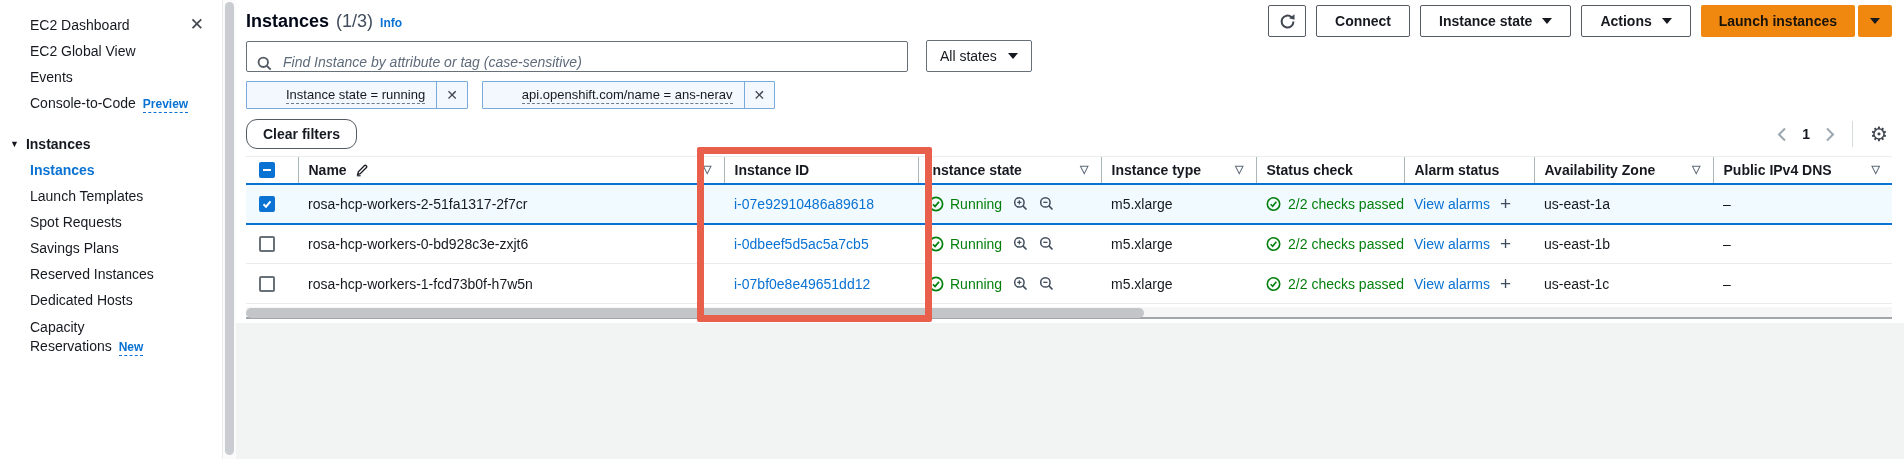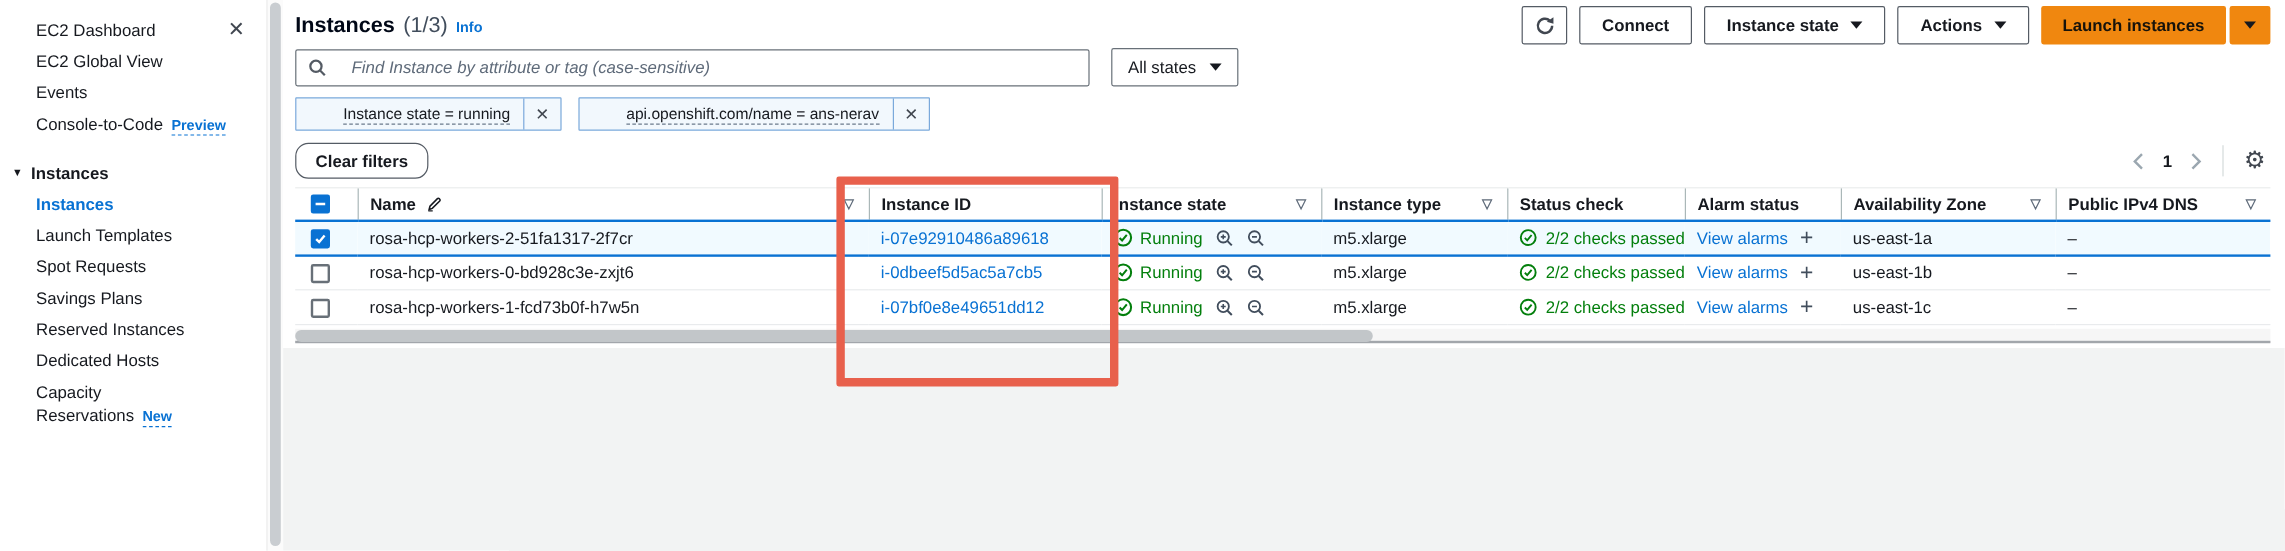--- a/index.html
+++ b/index.html
@@ -40,21 +40,21 @@
          font-size:14px; font-weight:700; color:#16191f; padding:0 18px; display:inline-flex;
          align-items:center; gap:10px; cursor:pointer;justify-content:flex-end; }
   .icon-btn { width:38px; padding:0; justify-content:center; }
   .caret-down { width:0; height:0; border-left:5px solid transparent; border-right:5px solid transparent; border-top:6px solid #16191f; display:inline-block; }
   .launch-group { display:flex; gap:3px; }
   .btn-launch { background:#f0870f; border:none; color:#17130b; }
   .btn-launch-caret { background:#f0870f; border:none; width:34px; padding:0; justify-content:center; }
 
   .search-row { display:flex; gap:18px; margin-top:3px; align-items:center; }
   .search-box { width:662px; height:31px; border:1px solid #687078; border-radius:2px; background:#fff;
-                display:flex; align-items:center; gap:19px; padding:0 10px; }
+                display:flex; align-items:flex-end; gap:9px; padding:0 10px; }
   .search-box input { border:none; outline:none; flex:1; font-family:inherit; font-size:14px; background:transparent; color:#16191f; }
   .search-box input::placeholder { font-style:italic; color:#5f6b7a; }
   .select-btn { height:32px; border:1px solid #687078; border-radius:2px; background:#fff; font-family:inherit;
                 font-size:14px; color:#16191f; padding:0 13px; display:inline-flex; align-items:center; gap:11px; cursor:pointer; }
 
   .chips-row { display:flex; gap:14px; margin-top:9px; }
   .chip { display:flex; align-items:stretch; height:28px; background:#f2f8fd; border:1px solid #7aa9db; border-radius:1px; }
   .chip-label { display:flex; align-items:center; padding:0 11px; font-size:13px; color:#16191f; }
   .chip-label span { border-bottom:1px dashed #6b7a8c; padding-bottom:1px;margin-left:28px; }
   .chip-x { border-left:1px solid #7aa9db; display:flex; align-items:center; padding:0 9px; color:#414750; font-size:14px; cursor:pointer; }
@@ -69,21 +69,21 @@
   .gear { font-size:20px; color:#414750; cursor:pointer; line-height:1; }
 
   
   table { width:100%; border-collapse:collapse; table-layout:fixed; margin-top:6px; font-size:14px; }
   thead th { height:27px; text-align:left; font-weight:700; color:#16191f; padding:0 0 0 10px;
              border-top:1px solid #eaeded; border-bottom:1px solid #e4e8eb; }
   thead th.divided { border-left:1px solid #aab7b8; }
   .th-in { display:flex; align-items:center; justify-content:space-between; padding-right:12px; }
   .th-label-group { display:flex; align-items:center; gap:8px; }
   .sort-caret { font-size:11px; color:#5f6b7a; cursor:pointer; }
-  tbody td { height:29px; padding:0 0 0 10px; border-bottom:1px solid #e9ebed; color:#16191f; white-space:nowrap; overflow:hidden; }
+  tbody td { height:40px; padding:0 0 0 10px; border-bottom:1px solid #e9ebed; color:#16191f; white-space:nowrap; overflow:hidden; }
   tr.selected td { background:#f1faff; border-top:2px solid #0972d3; border-bottom:2px solid #0972d3; }
   .cb-cell { padding-left:13px !important; }
   .cb { width:16px; height:16px; border:2px solid #687078; border-radius:2px; background:#fff;
         display:inline-flex; align-items:center; justify-content:center; cursor:pointer; vertical-align:middle; }
   .cb.checked, .cb.indet { background:#0972d3; border-color:#0972d3; }
   .link { color:#0972d3; text-decoration:none; cursor:pointer; }
   .state-wrap { display:flex; align-items:center; gap:6px; color:#037f0c; }
   .mag { margin-left:5px; cursor:pointer; display:flex; align-items:center; }
   .status-wrap { display:flex; align-items:center; gap:7px; color:#037f0c; }
   .alarm-wrap { display:flex; align-items:center; gap:10px; }

